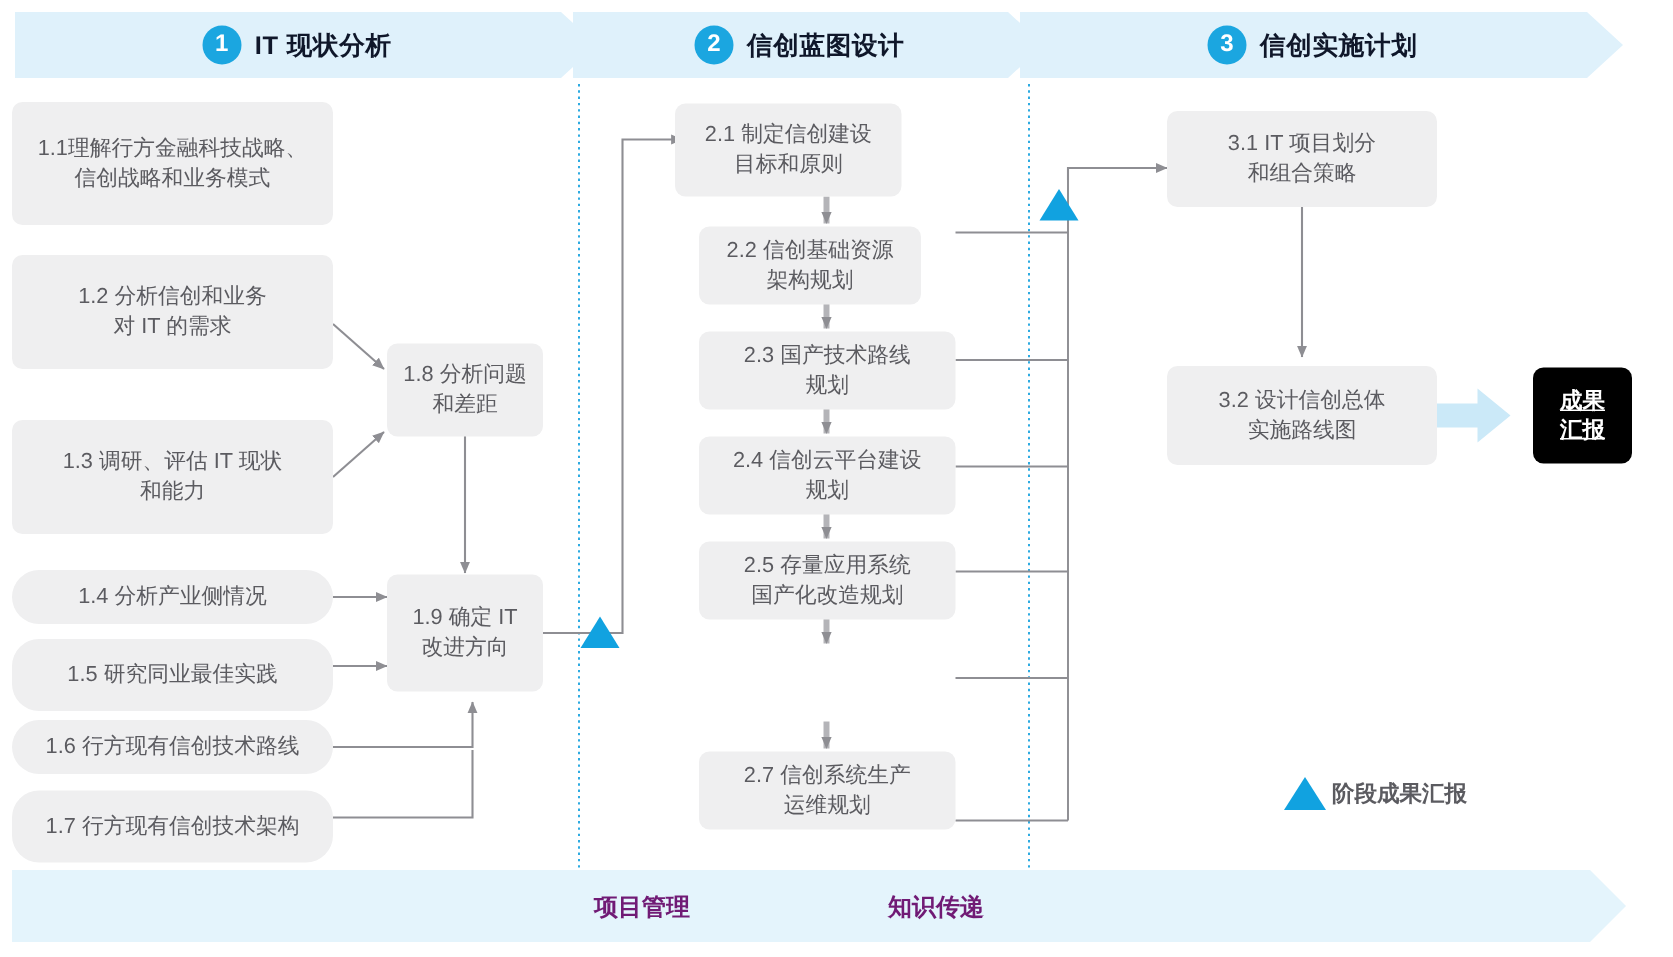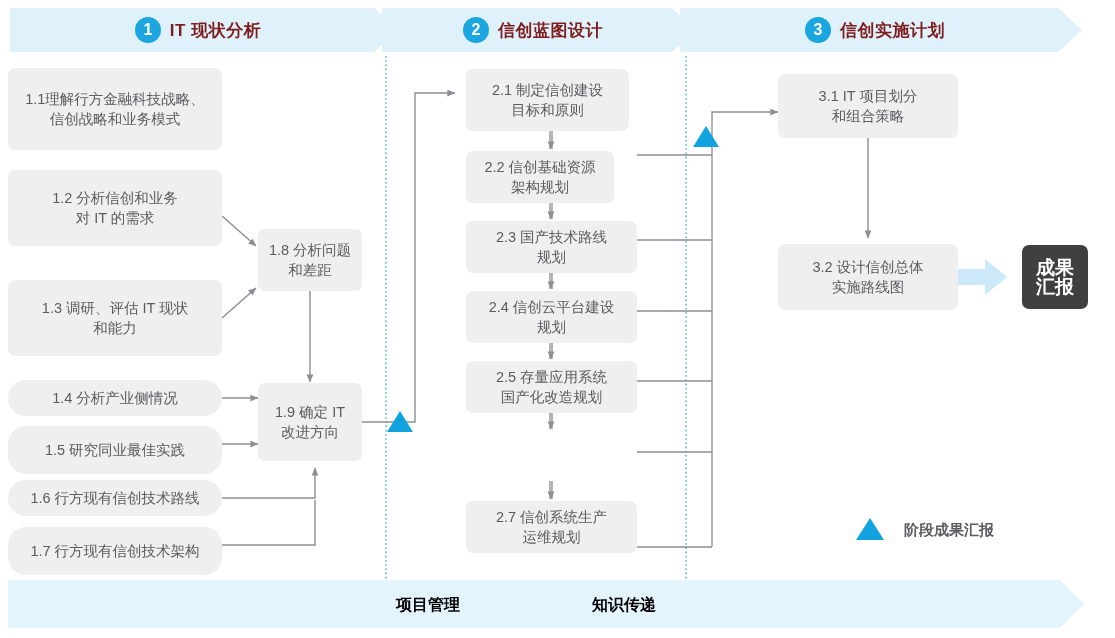--- a/index.html
+++ b/index.html
@@ -28,21 +28,21 @@
     transform:translateX(-6px);
   }
   .phase-num{
     width:26px;height:26px;border-radius:50%;
     background:#1ba6e0;color:#ffffff;
     font-size:16px;font-weight:bold;
     display:flex;align-items:center;justify-content:center;
     line-height:1;
   }
   .phase-title{
-    color:#7f1d1d;font-size:17px;font-weight:bold;letter-spacing:.5px;
+    color:#0f172a;font-size:17px;font-weight:bold;letter-spacing:.5px;
     white-space:nowrap;
   }
   
   .box{
     position:absolute;
     background:#efeff0;
     border-radius:7px;
     color:#5b5b60;
     font-size:14.5px;
     line-height:20px;
@@ -50,54 +50,55 @@
     align-items:center;
     justify-content:center;
     text-align:center;
     padding:0 6px;
     box-sizing:border-box;
     white-space:pre-line;
   }
   
   .result-badge{
     position:absolute;
-    background:#404040;
+    background:#000000;
     border-radius:7px;
     color:#ffffff;
     font-weight:bold;
-    font-size:19px;
+    font-size:15px;
     line-height:19px;
     display:flex;align-items:center;justify-content:center;
     text-align:center;
     white-space:pre-line;
+    text-decoration:underline;
   }
   
   .legend{
     position:absolute;
-    display:flex;align-items:flex-end;gap:20px;
+    display:flex;align-items:center;gap:4px;
   }
   .legend-label{
     color:#5b5b60;font-size:15px;font-weight:bold;white-space:nowrap;
   }
   .tri{
     width:0;height:0;
     border-left:14px solid transparent;
     border-right:14px solid transparent;
     border-bottom:22px solid #11a2e0;
   }
   .tri-small{
     position:absolute;
     width:0;height:0;
     border-left:13px solid transparent;
     border-right:13px solid transparent;
     border-bottom:21px solid #11a2e0;
   }
   .footer-label{
     position:absolute;
-    color:#000000;font-size:16px;font-weight:bold;white-space:nowrap;
+    color:#701a75;font-size:16px;font-weight:bold;white-space:nowrap;
   }
   svg.layer{position:absolute;left:0;top:0;width:1115px;height:638px;overflow:visible;}
   svg.layer.behind{z-index:0;}
   .boxlayer{position:absolute;left:0;top:0;width:1115px;height:638px;z-index:2;}
 </style>
 </head>
 <body>
 
 <div id="stage">
 
@@ -197,21 +198,21 @@
     <div class="box" style="left:8px;top:380px;width:214px;height:36px;border-radius:18px;">1.4 分析产业侧情况</div>
     <div class="box" style="left:8px;top:426px;width:214px;height:48px;border-radius:18px;">1.5 研究同业最佳实践</div>
     <div class="box" style="left:8px;top:480px;width:214px;height:36px;border-radius:18px;">1.6 行方现有信创技术路线</div>
     <div class="box" style="left:8px;top:527px;width:214px;height:48px;border-radius:18px;">1.7 行方现有信创技术架构</div>
 
     <div class="box" style="left:258px;top:229px;width:104px;height:62px;">1.8 分析问题
 和差距</div>
     <div class="box" style="left:258px;top:383px;width:104px;height:78px;">1.9 确定 IT
 改进方向</div>
 
-    <div class="box" style="left:466px;top:69px;width:163px;height:62px;">2.1 制定信创建设
+    <div class="box" style="left:450px;top:69px;width:151px;height:62px;">2.1 制定信创建设
 目标和原则</div>
     <div class="box" style="left:466px;top:151px;width:148px;height:52px;">2.2 信创基础资源
 架构规划</div>
     <div class="box" style="left:466px;top:221px;width:171px;height:52px;">2.3 国产技术路线
 规划</div>
     <div class="box" style="left:466px;top:291px;width:171px;height:52px;">2.4 信创云平台建设
 规划</div>
     <div class="box" style="left:466px;top:361px;width:171px;height:52px;">2.5 存量应用系统
 国产化改造规划</div>
     <div class="box" style="left:466px;top:501px;width:171px;height:52px;">2.7 信创系统生产

